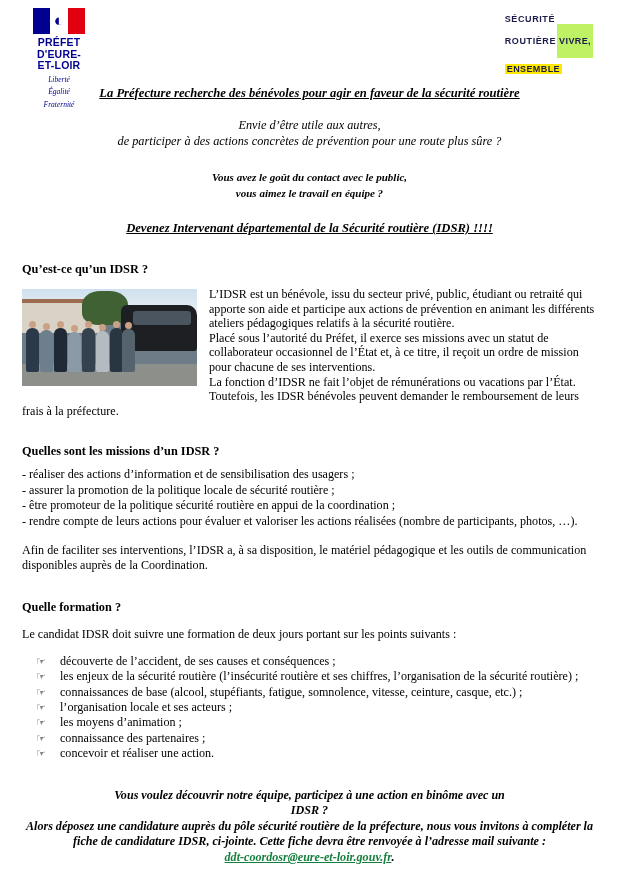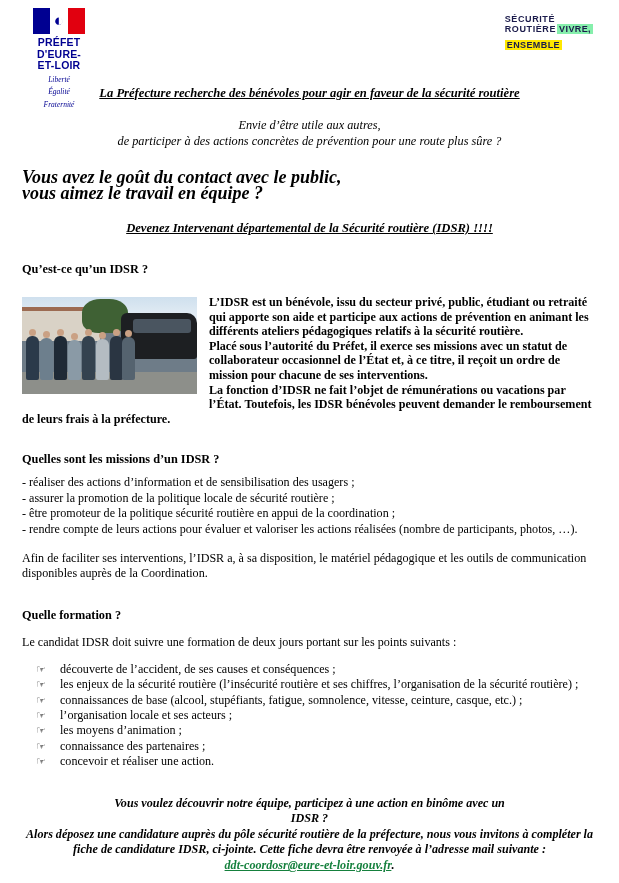--- a/index.html
+++ b/index.html
@@ -96,25 +96,25 @@
     align-items: center;
     gap: 1px;
   }
   .logo-sr .l2 {
     font-size: 9px;
     font-weight: bold;
     color: #1b1b4b;
     letter-spacing: 0.6px;
   }
   .logo-sr .vivre {
-    background: #86efac;
+    background: #bef264;
     color: #1b1b4b;
     font-size: 9px;
     font-weight: bold;
-    padding: 0 2px;
+    padding: 12px 2px;
     letter-spacing: 0.4px;
   }
   .logo-sr .ensemble {
     background: #ffe800;
     color: #1b1b4b;
     font-size: 9px;
     font-weight: bold;
     padding: 0 2px;
     letter-spacing: 0.4px;
     display: inline-block;
@@ -134,45 +134,45 @@
     margin: 6px 0 4px 0;
   }
   .lead {
     text-align: center;
     font-style: italic;
     font-size: 12.3px;
     line-height: 16px;
     margin: 16px 0 0 0;
   }
   .lead2 {
-    font-style: italic;
-    font-weight: bold;
-    font-size: 18px;
+    text-align: center;
+    font-style: italic;
+    font-weight: bold;
+    font-size: 11px;
     line-height: 16px;
     margin: 20px 0 0 0;
   }
   .devenez {
     text-align: center;
     font-weight: bold;
     font-style: italic;
     text-decoration: underline;
     font-size: 12.6px;
     margin: 20px 0 0 0;
   }
   .section-q {
     font-weight: bold;
     font-size: 12.3px;
     margin: 26px 0 0 0;
   }
 
   
   .photo-block {
-    margin-top: 18px;
+    margin-top: 10px;
     overflow: hidden;
-    font-weight: bold;
   }
   .photo {
     float: left;
     width: 175px;
     height: 97px;
     margin: 2px 12px 4px 0;
     position: relative;
     overflow: hidden;
     background: #6e7c88;
   }

